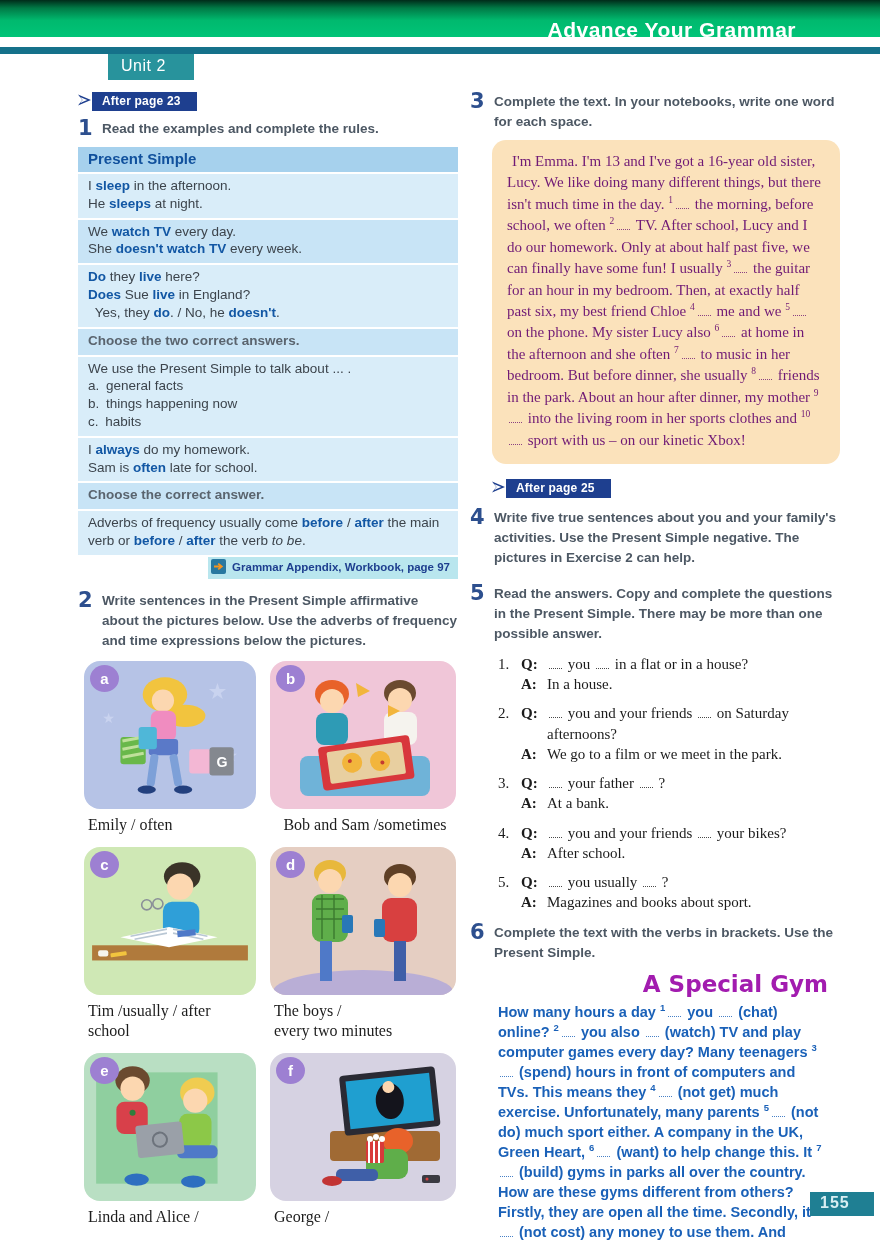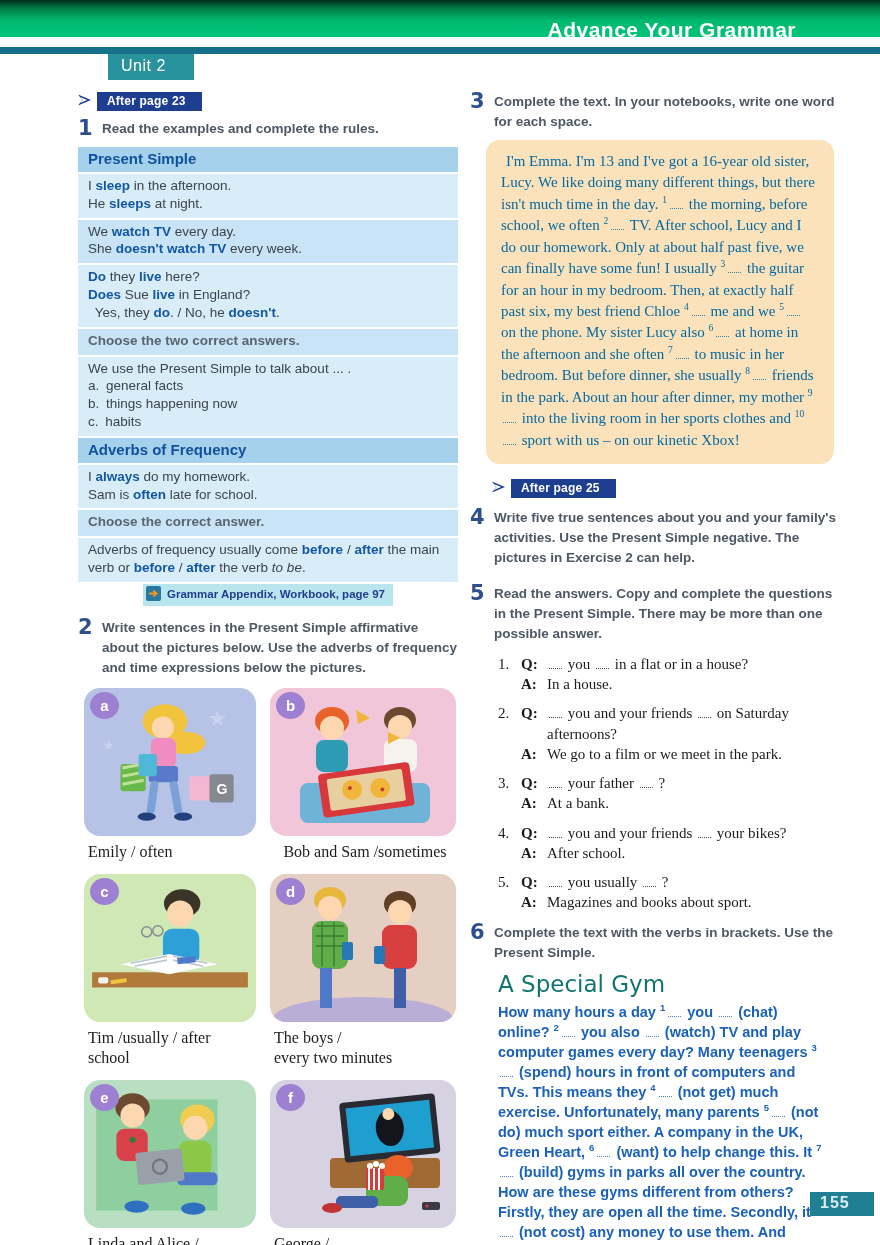--- a/index.html
+++ b/index.html
@@ -19,21 +19,21 @@
   }
   .header-stripe { position:absolute; top:47px; left:0; right:0; height:7px; background:#15718a; }
   .unit-badge {
     position:absolute; top:54px; left:80px; background:#28939c; color:#fff;
     font-size:16px; font-weight:normal; padding:3px 28px 5px 13px; letter-spacing:.5px;margin-left:28px;
   }
   
   .col-left  { position:absolute; left:78px;  top:92px; width:380px; }
   .col-right { position:absolute; left:470px; top:92px; width:376px; }
   
-  .after-tag { display:flex; align-items:center; gap:5px; margin-bottom:8px; }
+  .after-tag { display:flex; align-items:center; margin-bottom:8px; }
   .after-tag .tag-box {
     background:#1e3f8f; color:#fff; font-size:12px; font-weight:bold;
     padding:2px 16px 3px 10px; letter-spacing:.2px;
   }
   
   .ex { display:flex; gap:9px; margin-bottom:8px; }
   .ex-num {
     font-family:"DejaVu Sans", sans-serif; font-weight:900; font-size:21px;
     color:#2d4f8e; line-height:1; min-width:15px; margin-top:-1px;
   }
@@ -48,21 +48,21 @@
   .bg1 { background:#d9edf9; }
   .bg2 { background:#c8e4f6; }
   .g-prompt { font-weight:bold; color:#5a646e; }
   .rb { font-weight:bold; color:#1257a4; }
   .ri { font-style:italic; }
   sup { font-size:9.5px; line-height:0; margin:0 1px 0 0; }
   .blank {
     display:inline-block; width:13px; height:11px; margin:0 2px;
     border-bottom:1.6px dotted currentColor; opacity:.8;
   }
-  .appendix-row { display:flex; justify-content:center; }
+  .appendix-row { display:flex; justify-content:flex-end; }
   .appendix-tag {
     display:flex; align-items:center; gap:6px; background:#b9e6ee;
     color:#1e3f8f; font-size:11.5px; font-weight:bold; padding:2px 8px 3px 3px;
   }
   
   .pictures {
     display:grid; grid-template-columns:172px 186px; column-gap:14px; row-gap:13px;
     margin-top:10px; margin-left:6px;
   }
   .pic-card { position:relative; }
@@ -73,34 +73,34 @@
     background:#9d80d2; color:#fff; font-weight:bold; font-size:15px;
     display:flex; align-items:center; justify-content:center; z-index:2;
   }
   .pic-cap {
     font-family:"Liberation Serif", serif; font-size:16px; color:#1d1d1d;
     margin-top:6px; line-height:1.22; padding-left:4px;
   }
   
   .emma-box {
     background:#fbe2bb; border-radius:14px; padding:11px 15px 13px;
-    margin:8px 0 15px 16px; width:318px;
+    margin:8px 0 15px 22px; width:318px;
     font-family:"Liberation Serif", serif; font-size:15px; line-height:1.43;
-    color:#0369a1; text-indent:5px;
+    color:#701a75; text-indent:5px;
   }
   .col-right .after-tag { margin-left:22px; margin-bottom:10px; }
   .qa-list { margin:10px 0 10px 28px; }
   .qa-item { display:flex; font-family:"Liberation Serif", serif; font-size:15px; color:#1c1c1c; margin-bottom:9px; line-height:1.35; }
   .qa-num { width:23px; flex:none; }
   .qa-body { flex:1; }
   .qa-line { display:flex; }
   .qa-label { font-weight:bold; width:26px; flex:none; }
   .qa-text { flex:1; }
   .gym-title {
-    text-align:left; color:#0f766e; font-weight:400; font-size:23px;
+    text-align:right; color:#a21caf; font-weight:700; font-size:23px;
     font-family:"DejaVu Sans", sans-serif; margin:6px 0 5px 28px; width:330px;
   }
   .gym-text {
     margin-left:28px; width:330px; color:#1a61b8; font-weight:700;
     font-size:14.5px; line-height:1.38;
   }
   
   .page-num {
     position:absolute; left:810px; top:1192px; width:64px; box-sizing:border-box;
     background:#1f7f93; color:#d8eef2; font-size:16px; font-weight:bold;
@@ -135,21 +135,20 @@
       <span class="ex-text">Read the examples and complete the rules.</span>
     </div>
 
     <div class="grammar-box">
       <div class="g-head">Present Simple</div>
       <div class="g-row bg1"><span>I </span><span class="rb">sleep</span><span> in the afternoon.</span><br><span>He </span><span class="rb">sleeps</span><span> at night.</span></div>
       <div class="g-row bg2"><span>We </span><span class="rb">watch TV</span><span> every day.</span><br><span>She </span><span class="rb">doesn't watch TV</span><span> every week.</span></div>
       <div class="g-row bg1"><span class="rb">Do</span><span> they </span><span class="rb">live</span><span> here?</span><br><span class="rb">Does</span><span> Sue </span><span class="rb">live</span><span> in England?</span><br><span> Yes, they </span><span class="rb">do</span><span>. / No, he </span><span class="rb">doesn't</span><span>.</span></div>
       <div class="g-row bg2 g-prompt">Choose the two correct answers.</div>
       <div class="g-row bg1"><span>We use the Present Simple to talk about ... .</span><br><span>a. general facts</span><br><span>b. things happening now</span><br><span>c. habits</span></div>
-      <div class="g-head">Adverbs of Frequency</div>
       <div class="g-row bg1"><span>I </span><span class="rb">always</span><span> do my homework.</span><br><span>Sam is </span><span class="rb">often</span><span> late for school.</span></div>
       <div class="g-row bg2 g-prompt">Choose the correct answer.</div>
       <div class="g-row bg1"><span>Adverbs of frequency usually come </span><span class="rb">before</span><span> / </span><span class="rb">after</span><span> the main verb or </span><span class="rb">before</span><span> / </span><span class="rb">after</span><span> the verb </span><span class="ri">to be</span><span>.</span></div>
       <div class="appendix-row">
         <span class="appendix-tag">
           <span>
             <svg width="15" height="15" viewBox="0 0 15 15">
                 <rect width="15" height="15" rx="2" fill="#2878a0"></rect>
                 <path d="M3 7.5 H10 M7.2 4.6 L10.8 7.5 L7.2 10.4" stroke="#f7941d" stroke-width="1.8" fill="none"></path>
               </svg>

